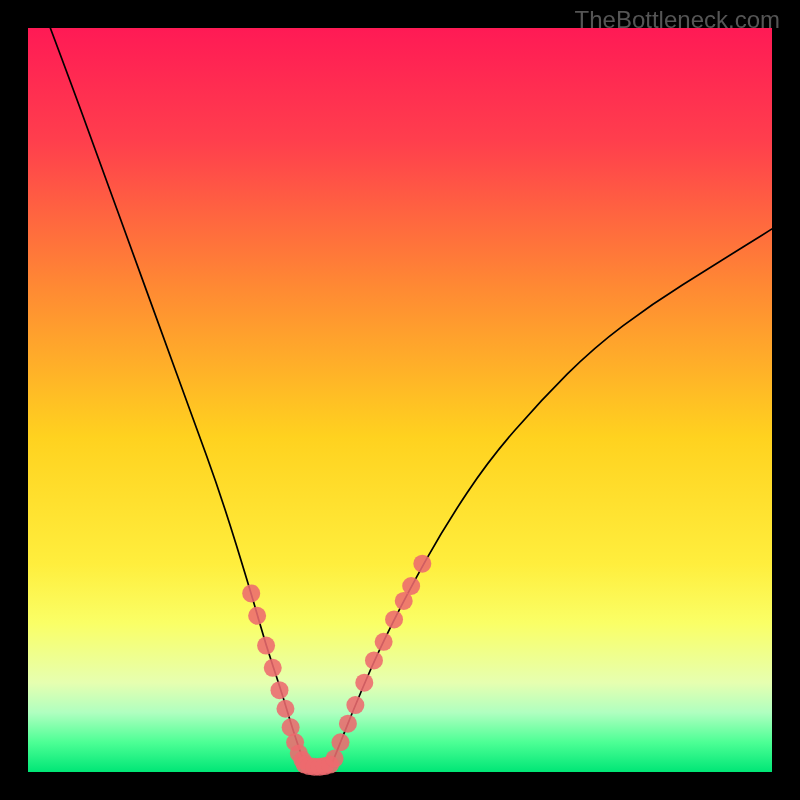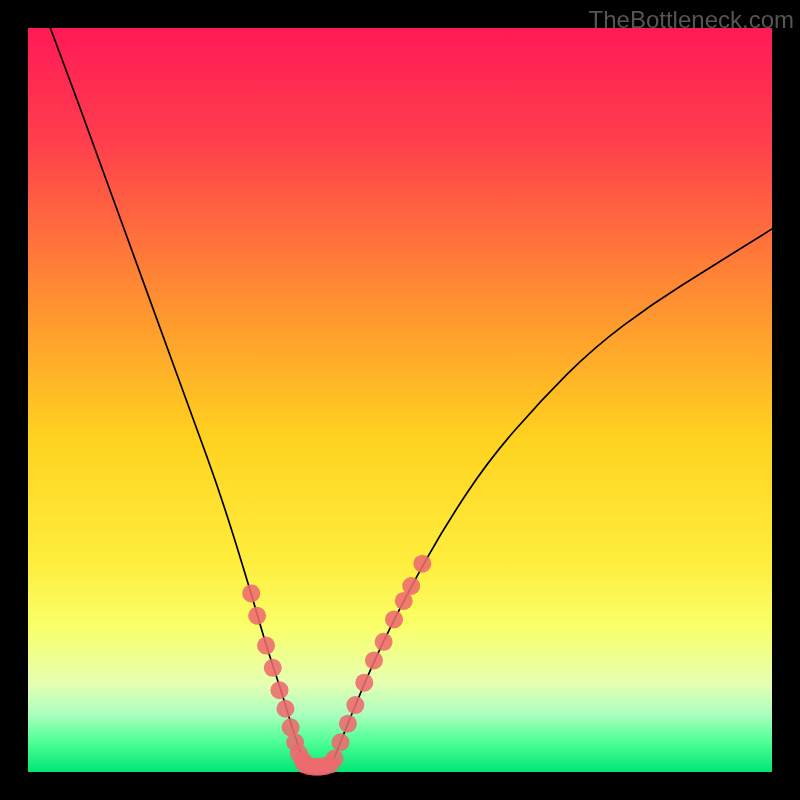--- a/index.html
+++ b/index.html
@@ -12,21 +12,21 @@
     font-family: Arial, Helvetica, sans-serif;
   }
   .wrap {
     position: relative;
     width: 800px;
     height: 800px;
   }
   .watermark {
     position: absolute;
     top: 6px;
-    right: 6px;
+    right: 20px;
     font-size: 24px;
     font-weight: 500;
     color: #555;
     z-index: 5;
   }
   svg {
     position: absolute;
     top: 0;
     left: 0;
   }

